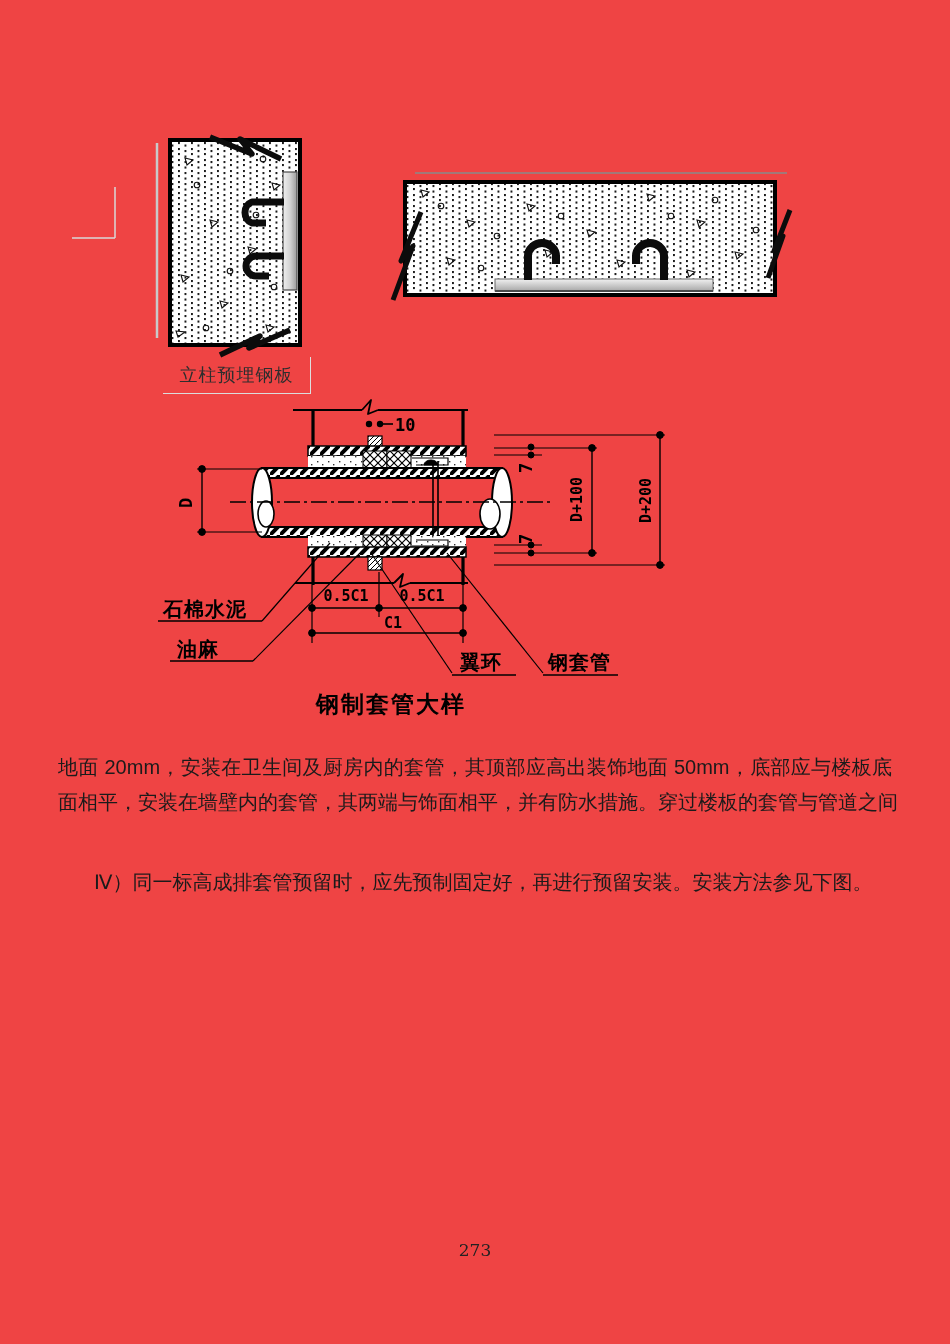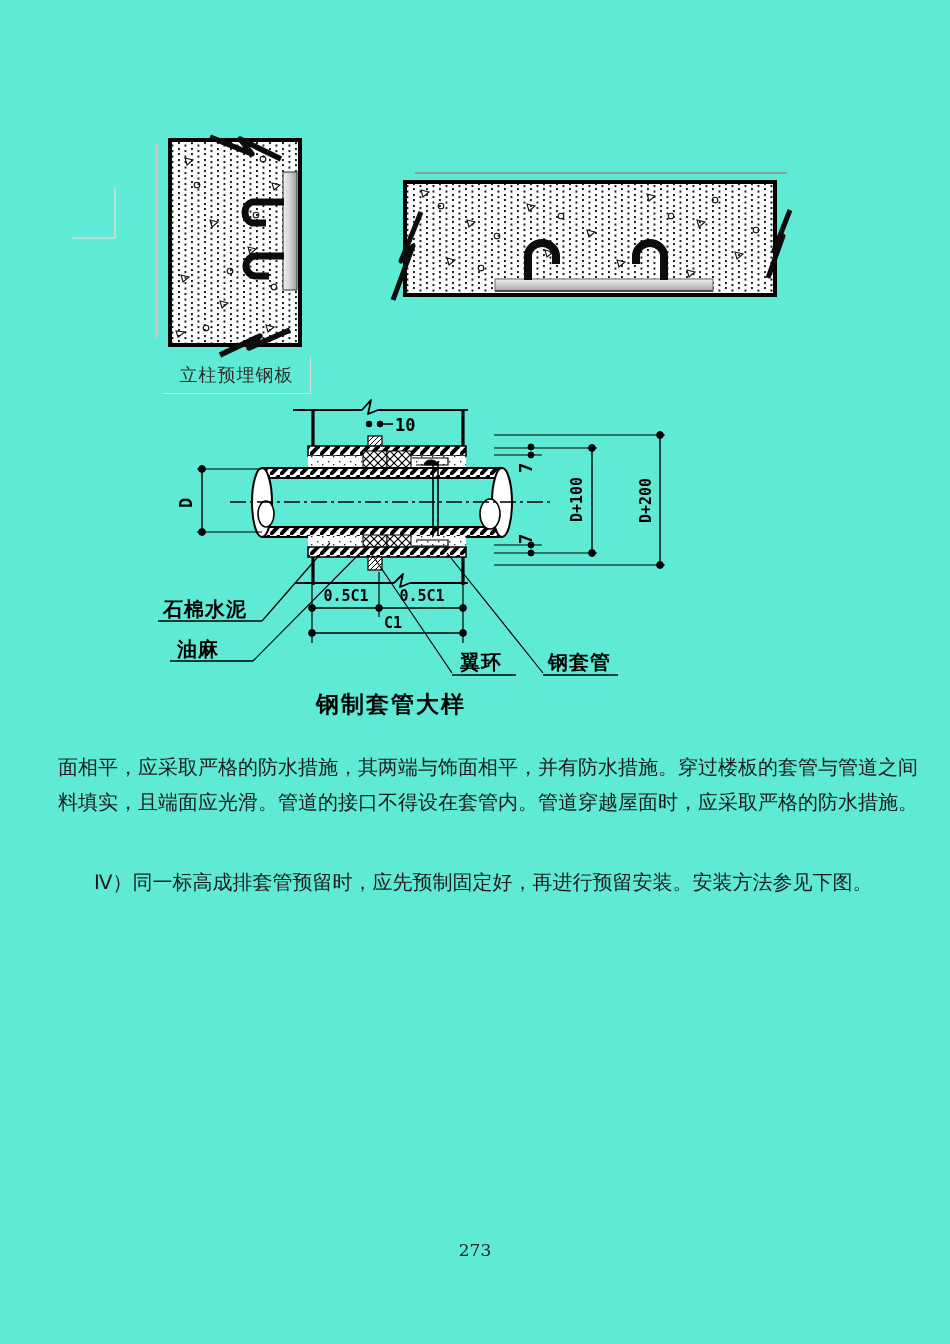--- a/index.html
+++ b/index.html
@@ -1,21 +1,21 @@
 <!DOCTYPE html>
 <html><head>
 <meta charset="utf-8">
 <style>
   * { margin: 0; padding: 0; box-sizing: border-box; }
   html, body { background: #ffffff; }
   .page {
     position: relative;
     width: 950px;
     height: 1344px;
-    background: #5eead4;
+    background: #ef4444;
     overflow: hidden;
     font-family: "Liberation Sans", sans-serif;
   }
   .abs { position: absolute; }
 
   
   .caption {
     position: absolute;
     display: flex;
     align-items: center;
@@ -323,20 +323,20 @@
 
     <text class="lbl" x="13" y="221">石棉水泥</text>
     <text class="lbl" x="27" y="261">油麻</text>
     <text class="lbl" x="310" y="274">翼环</text>
     <text class="lbl" x="398" y="274">钢套管</text>
 
     <text class="ttl" x="241" y="317" text-anchor="middle">钢制套管大样</text>
   </svg>
 
   <div class="bodytext">
-    <div class="para-line">面相平，应采取严格的防水措施，其两端与饰面相平，并有防水措施。穿过楼板的套管与管道之间</div>
-    <div class="para-line">料填实，且端面应光滑。管道的接口不得设在套管内。管道穿越屋面时，应采取严格的防水措施。</div>
+    <div class="para-line">地面 20mm，安装在卫生间及厨房内的套管，其顶部应高出装饰地面 50mm，底部应与楼板底</div>
+    <div class="para-line">面相平，安装在墙壁内的套管，其两端与饰面相平，并有防水措施。穿过楼板的套管与管道之间</div>
     <div class="para-plain">Ⅳ）同一标高成排套管预留时，应先预制固定好，再进行预留安装。安装方法参见下图。</div>
   </div>
 
   <div class="page-number">273</div>
 
 </div>
 
 </body></html>

